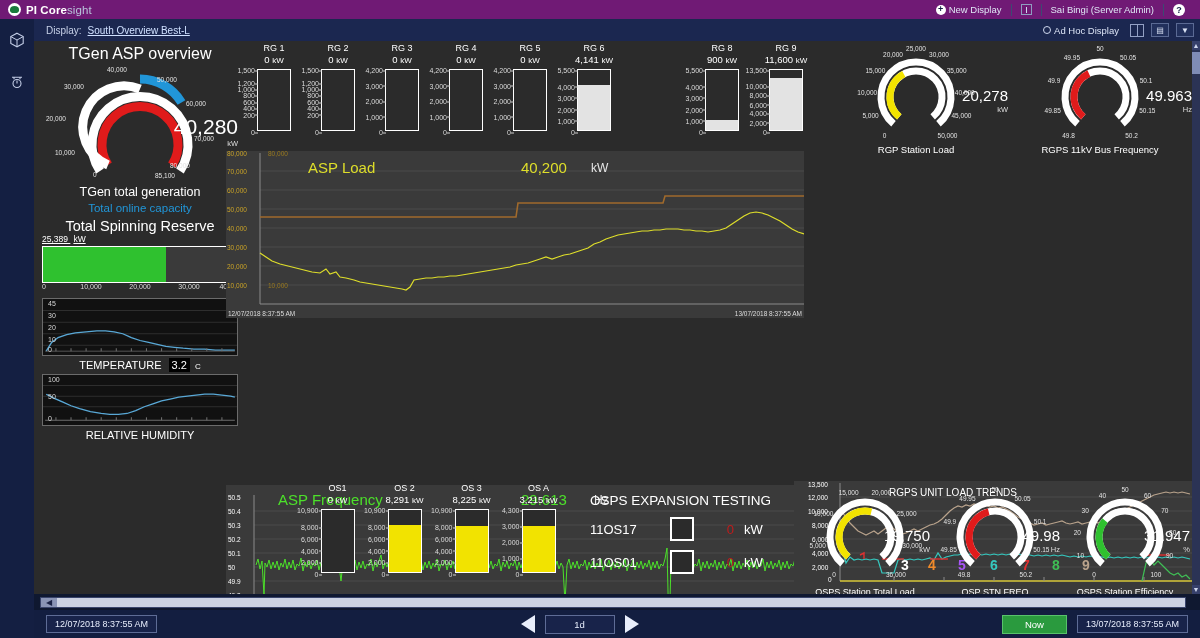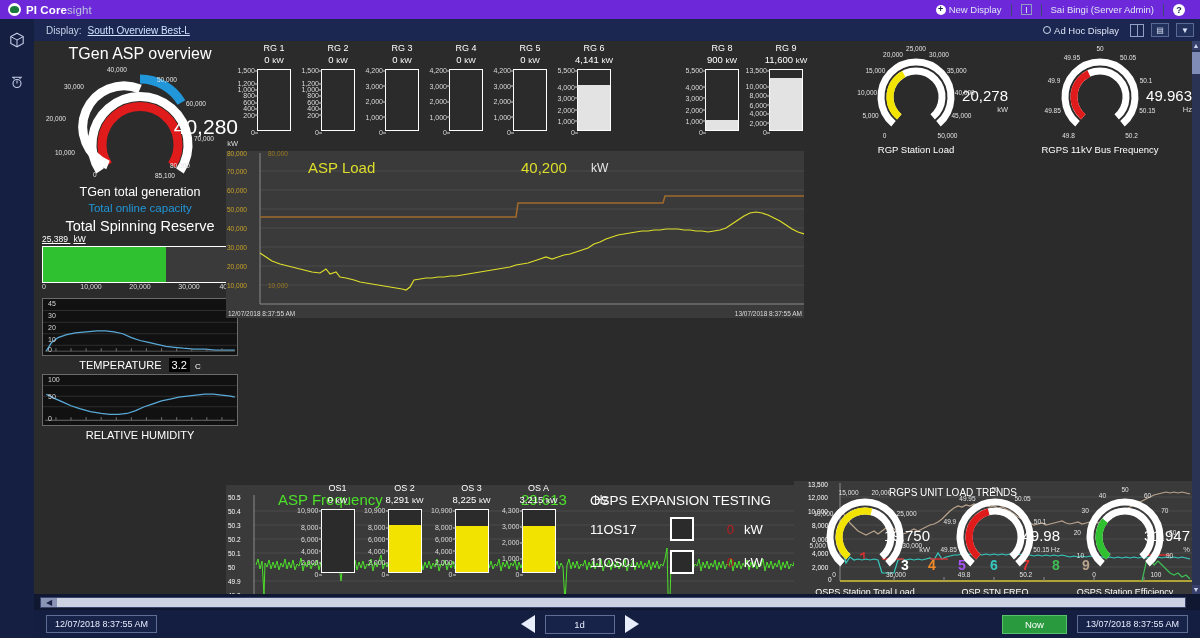--- a/index.html
+++ b/index.html
@@ -1,21 +1,21 @@
 <!DOCTYPE html>
 <html><head>
 <meta charset="utf-8">
 <style>
   * { box-sizing: border-box; margin:0; padding:0; }
   html,body { width:1200px; height:638px; overflow:hidden;
     font-family:"Liberation Sans", sans-serif; background:#10182c; color:#fff; }
 
   
   #app { width:1200px; height:638px; position:relative; background:#0f1830; }
-  #titlebar { height:19px; background:#6d28d9; display:flex; align-items:center;
+  #titlebar { height:19px; background:#701a75; display:flex; align-items:center;
     padding:4px 8px; position:relative; }
   #titlebar .logo { width:13px;height:13px;border-radius:50%;background:#fff;
     display:inline-block;position:relative;margin-right:5px; }
   #titlebar .logo::after{content:"";position:absolute;left:2px;top:3px;width:9px;height:7px;
     border-radius:50% 50% 40% 40%;background:#1a7a3c;}
   .brand { font-size:11.5px; letter-spacing:.1px; }
   .brand b{font-weight:bold;}
   .brand span.light{color:#b9c4dc;font-weight:normal;}
   #titlebar .right { position:absolute; right:6px; top:0; height:19px;
     display:flex; align-items:center; gap:0; font-size:9.5px; color:#dfe6f5; }

